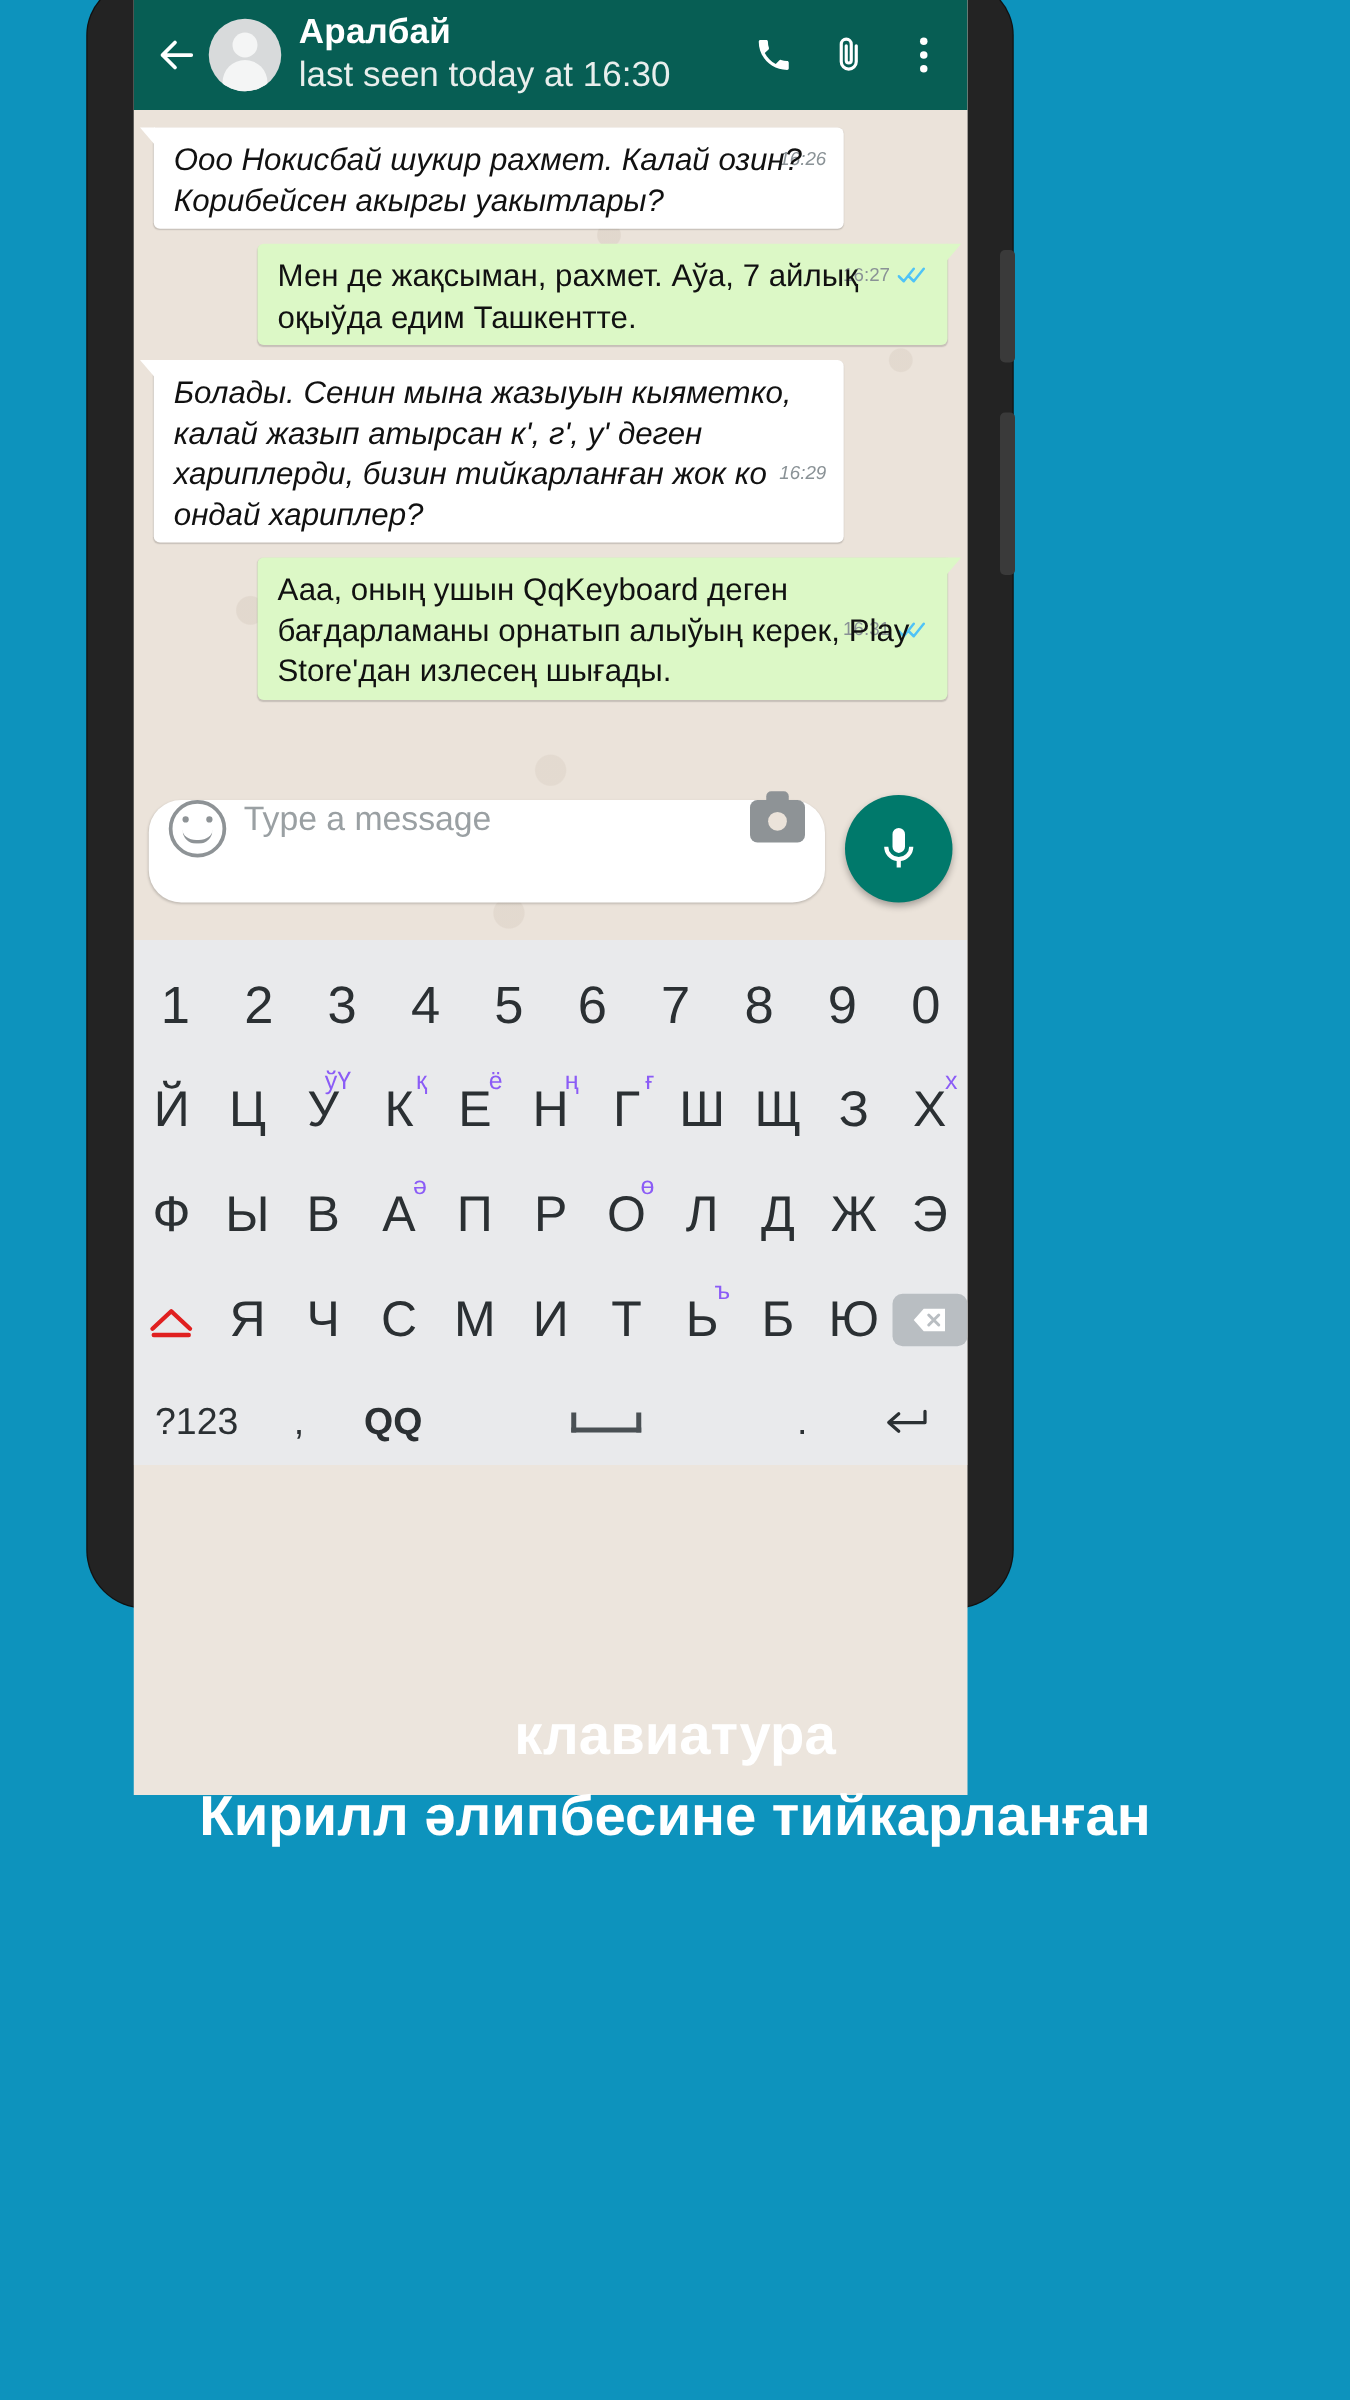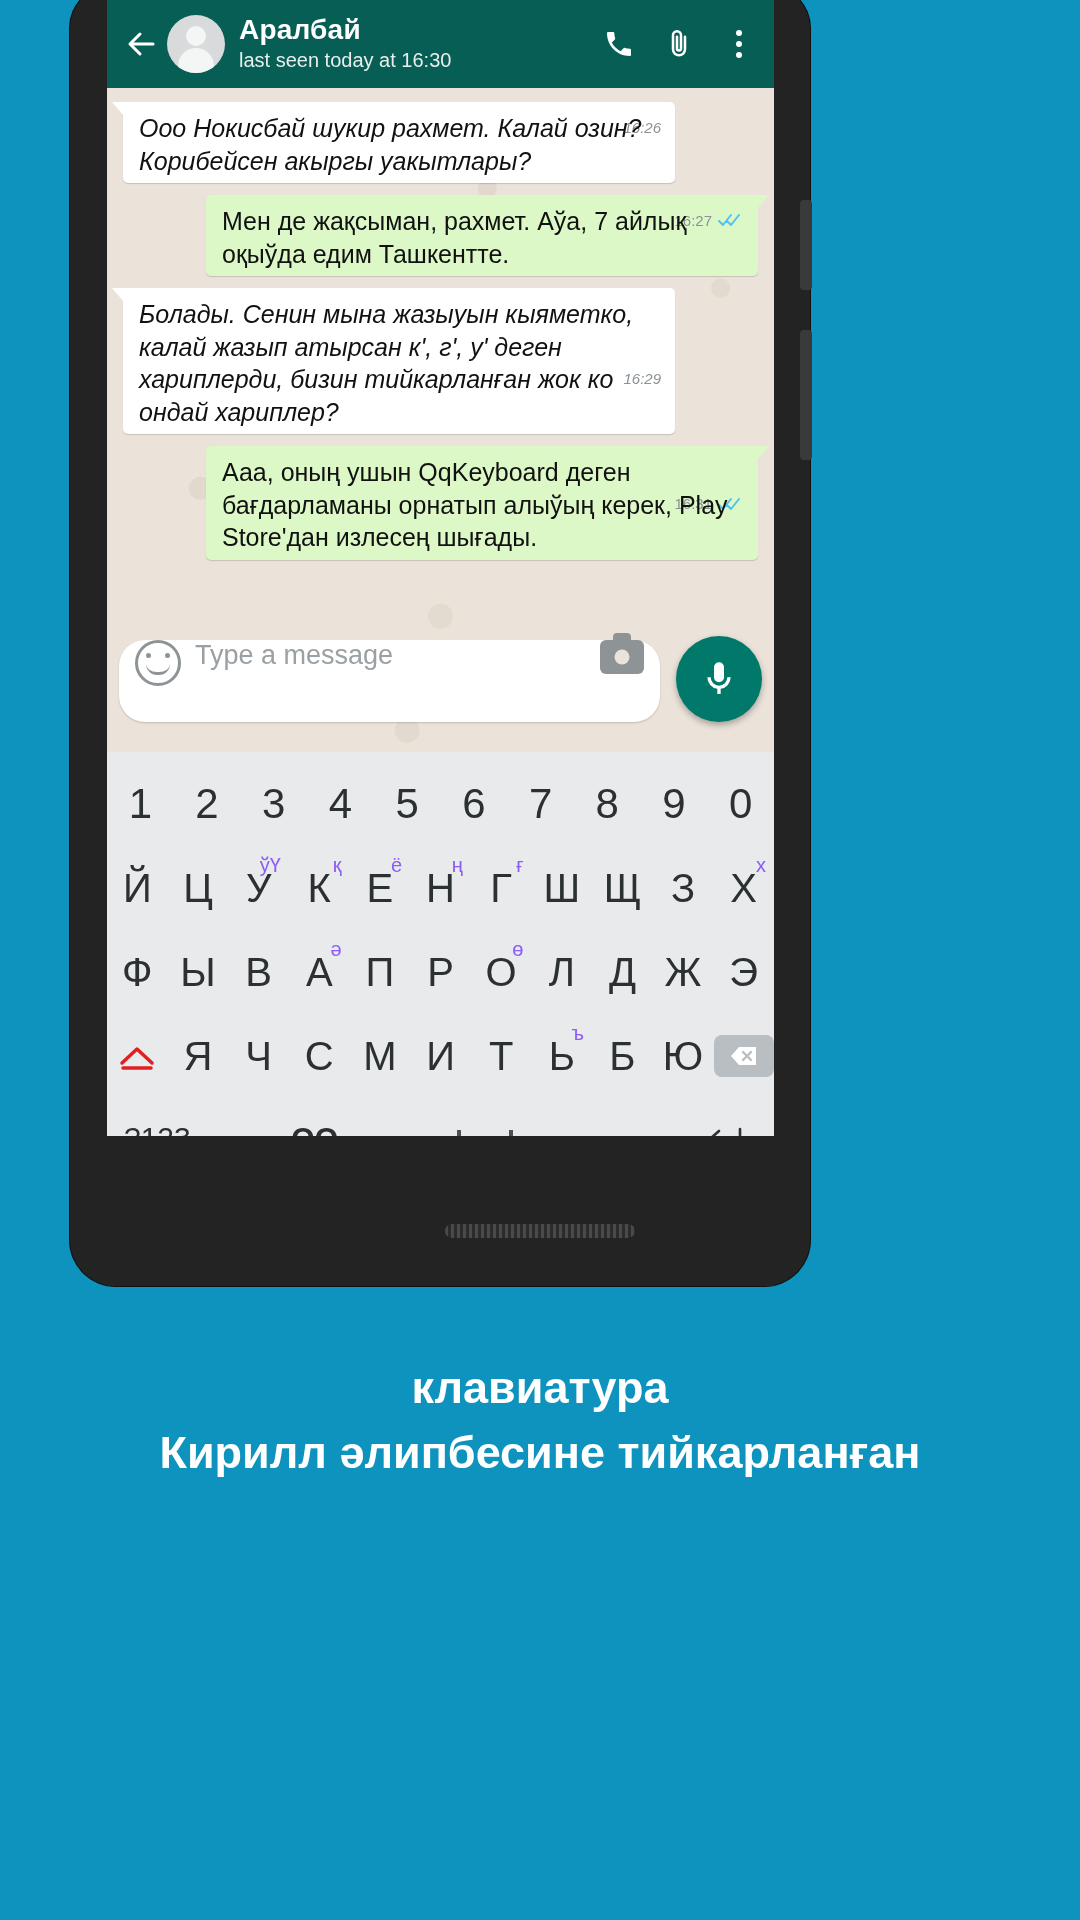--- a/index.html
+++ b/index.html
@@ -14,40 +14,40 @@
   #phone{
     position:absolute;left:70px;top:-14px;width:740px;height:1300px;
     background:#232323;
     border-radius:42px 42px 46px 46px;
     box-shadow:0 0 0 1px #111;
   }
   #phone-btn-a{position:absolute;left:800px;top:200px;width:12px;height:90px;background:#3a3a3a;border-radius:4px;}
   #phone-btn-b{position:absolute;left:800px;top:330px;width:12px;height:130px;background:#3a3a3a;border-radius:4px;}
 
   #screen{
-    position:absolute;left:107px;top:0px;width:667px;height:1136px;
+    position:absolute;left:107px;top:0px;width:667px;height:1436px;
     background:#ece5dd;overflow:hidden;
   }
 
   
   #wa-header{
     height:88px;background:#075e54;display:flex;align-items:center;
     padding:0 14px;box-sizing:border-box;
   }
   .back-arrow{width:40px;height:40px;flex:0 0 auto;position:relative;margin-right:6px;}
   .back-arrow svg{display:block;}
   .avatar{
     width:58px;height:58px;border-radius:50%;background:#d8dadb;
     flex:0 0 auto;margin-right:14px;position:relative;overflow:hidden;
   }
   .avatar .head{position:absolute;left:50%;top:11px;transform:translateX(-50%);width:20px;height:20px;border-radius:50%;background:#f4f5f5;}
   .avatar .body{position:absolute;left:50%;top:33px;transform:translateX(-50%);width:36px;height:30px;border-radius:18px 18px 0 0;background:#f4f5f5;}
   .hdr-text{flex:1 1 auto;min-width:0;}
   .hdr-name{color:#fff;font-size:28px;font-weight:bold;line-height:1.05;letter-spacing:.2px;}
-  .hdr-status{color:#e8eeec;font-size:20px;line-height:1.3;margin-top:2px;}
+  .hdr-status{color:#e8eeec;font-size:28px;line-height:1.3;margin-top:2px;}
   .hdr-icons{display:flex;align-items:center;gap:26px;padding-right:4px;}
   .hdr-icon{width:34px;height:34px;display:flex;align-items:center;justify-content:center;}
   .kebab{display:flex;flex-direction:column;gap:5px;align-items:center;justify-content:center;width:34px;height:34px;}
   .kebab i{display:block;width:6px;height:6px;border-radius:50%;background:#fff;}
 
   
   #chat{
     position:relative;height:556px;box-sizing:border-box;
     padding:14px 16px 0 16px;
     background:#ebe3da;

